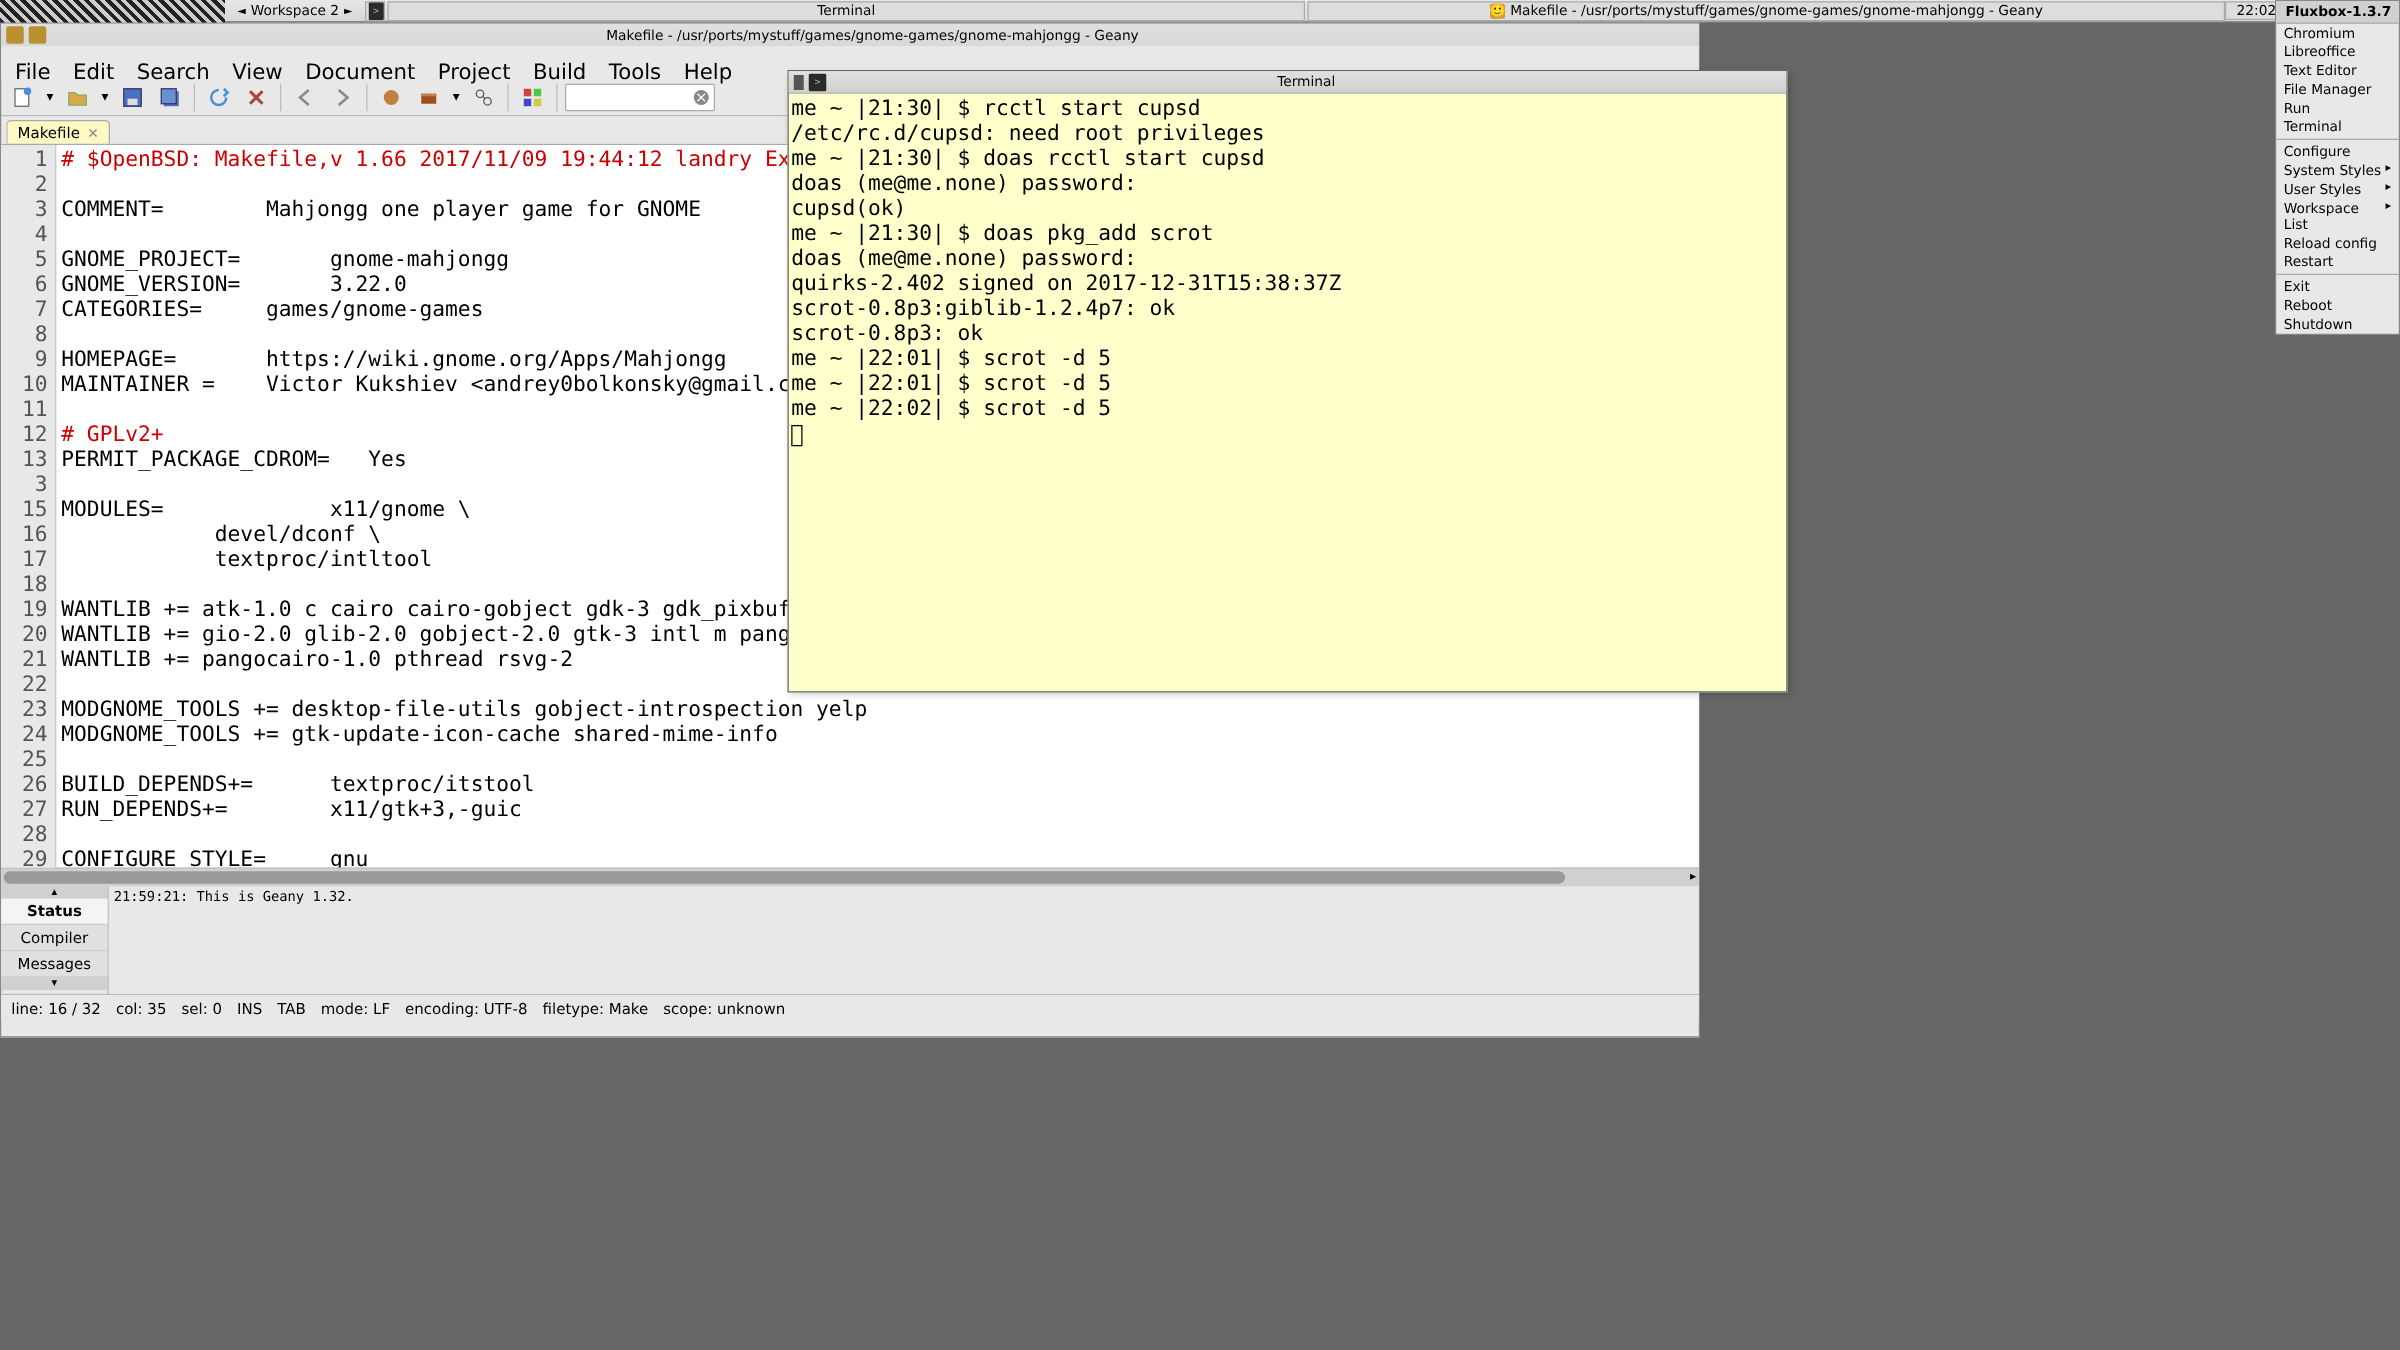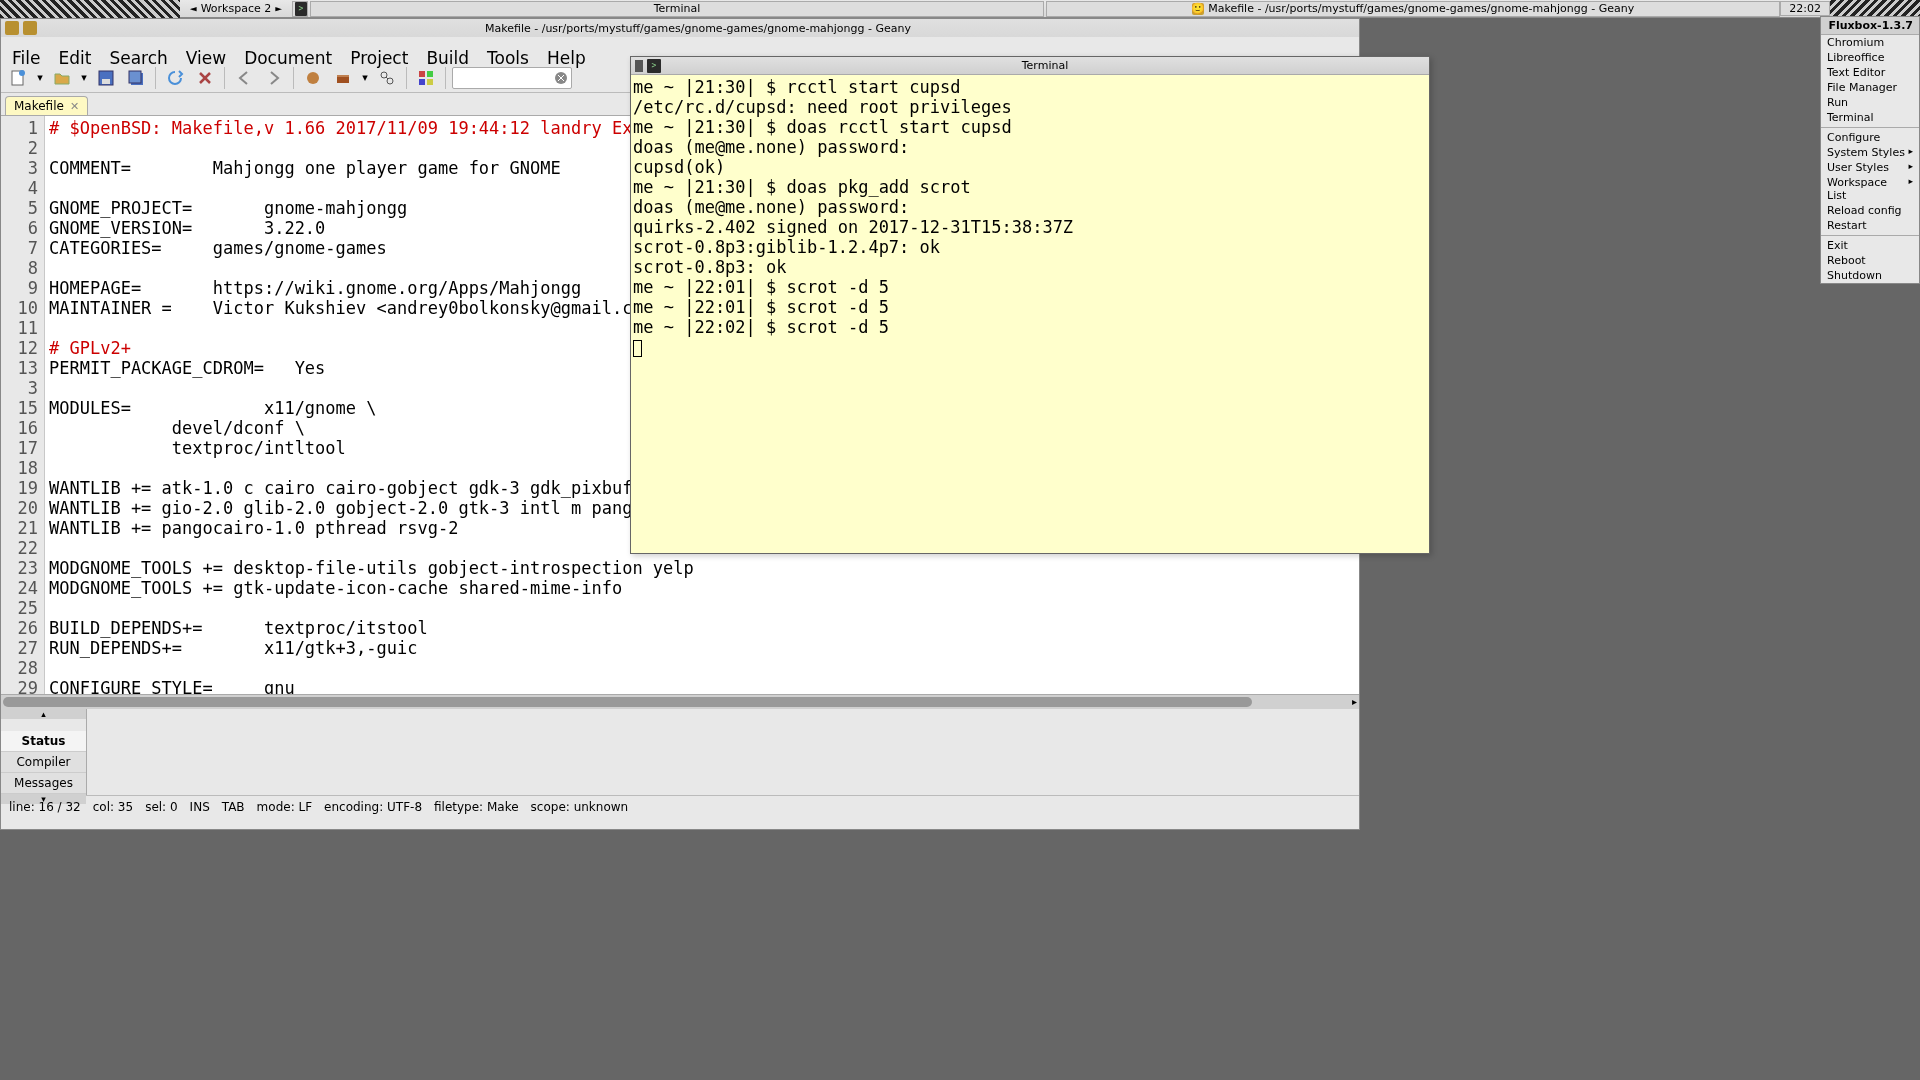--- a/index.html
+++ b/index.html
@@ -10,21 +10,21 @@
 .taskbar-tree { width: 180px; height: 18px; background: repeating-linear-gradient(45deg, #222, #222 3px, #ccc 3px, #ccc 6px); }
 .workspace { display: flex; align-items: center; padding: 0 6px; font-size: 11px; }
 .workspace .arrow { padding: 0 4px; cursor: pointer; font-family: monospace; }
 .taskbar-items { display: flex; flex: 1; gap: 2px; align-items: center; height: 18px; }
 .taskbar-item { display: flex; align-items: center; padding: 0 8px; height: 16px; border: 1px solid #aaa; background: #ddd; font-size: 11px; gap: 4px; }
 .taskbar-item .icon { width: 12px; height: 12px; display: inline-flex; align-items: center; justify-content: center; }
 .taskbar-clock { padding: 0 8px; font-size: 11px; border: 1px solid #aaa; background: #ddd; }
 .taskbar-tree2 { width: 90px; height: 18px; background: repeating-linear-gradient(-45deg, #222, #222 3px, #ccc 3px, #ccc 6px); }
 
 
-.fluxbox-menu { position: absolute; top: 16px; right: 0; width: 100px; background: #e8e8e8; border: 1px solid #888; z-index: 200; font-size: 11px; }
+.fluxbox-menu { position: absolute; top: 0; right: 0; width: 100px; background: #e8e8e8; border: 1px solid #888; z-index: 200; font-size: 11px; }
 .fluxbox-title { background: #d0d0d0; padding: 2px 6px; font-weight: bold; text-align: right; border-bottom: 1px solid #aaa; }
 .fluxbox-item { padding: 1px 6px; cursor: pointer; display: flex; justify-content: space-between; }
 .fluxbox-sep { height: 1px; background: #aaa; margin: 2px 0; }
 .fluxbox-arrow { font-size: 9px; }
 
 
 .geany { position: absolute; top: 18px; left: 0; width: 1360px; height: 812px; background: #e8e8e8; border: 1px solid #888; }
 .geany-title { height: 18px; display: flex; align-items: center; background: linear-gradient(#e0e0e0,#d8d8d8); padding: 0 4px; gap: 4px; }
 .geany-title .tiny-icon { width: 14px; height: 14px; background: #b89030; border-radius: 2px; }
 .geany-title .title-text { flex: 1; text-align: center; font-size: 11px; }
@@ -287,26 +287,27 @@
       </div>
     <div class="code" id="code"><div class="comment"># $OpenBSD: Makefile,v 1.66 2017/11/09 19:44:12 landry Exp</div><div>&nbsp;</div><div>COMMENT=        Mahjongg one player game for GNOME</div><div>&nbsp;</div><div>GNOME_PROJECT=       gnome-mahjongg</div><div>GNOME_VERSION=       3.22.0</div><div>CATEGORIES=     games/gnome-games</div><div>&nbsp;</div><div>HOMEPAGE=       https://wiki.gnome.org/Apps/Mahjongg</div><div>MAINTAINER =    Victor Kukshiev &lt;andrey0bolkonsky@gmail.com</div><div>&nbsp;</div><div class="comment"># GPLv2+</div><div>PERMIT_PACKAGE_CDROM=   Yes</div><div>&nbsp;</div><div>MODULES=             x11/gnome \</div><div>            devel/dconf \</div><div>            textproc/intltool</div><div>&nbsp;</div><div>WANTLIB += atk-1.0 c cairo cairo-gobject gdk-3 gdk_pixbuf-2</div><div>WANTLIB += gio-2.0 glib-2.0 gobject-2.0 gtk-3 intl m pango-</div><div>WANTLIB += pangocairo-1.0 pthread rsvg-2</div><div>&nbsp;</div><div>MODGNOME_TOOLS += desktop-file-utils gobject-introspection yelp</div><div>MODGNOME_TOOLS += gtk-update-icon-cache shared-mime-info</div><div>&nbsp;</div><div>BUILD_DEPENDS+=      textproc/itstool</div><div>RUN_DEPENDS+=        x11/gtk+3,-guic</div><div>&nbsp;</div><div>CONFIGURE_STYLE=     gnu</div></div>
   </div>
   <div class="hscroll">
     <div class="hscroll-thumb"></div>
     <span class="hscroll-right">▸</span>
   </div>
   <div class="bottom-pane">
     <div class="bottom-tabs">
       <div class="up">▴</div>
-      <div class="bt" style="background:#f4f4f4;font-weight:bold;margin-top:12px;">Status</div>
+      <div class="bt" style="background:#f4f4f4;font-weight:bold;">Status</div>
       <div class="bt">Compiler</div>
       <div class="bt">Messages</div>
       <div class="dn">▾</div>
     </div>
     <div class="log" id="log">
+        <div>21:59:21: This is Geany 1.32.</div>
       </div>
   </div>
   <div class="statusbar">
     <span>line: 16 / 32</span>
     <span>col: 35</span>
     <span>sel: 0</span>
     <span>INS</span>
     <span>TAB</span>
     <span>mode: LF</span>
     <span>encoding: UTF-8</span>

